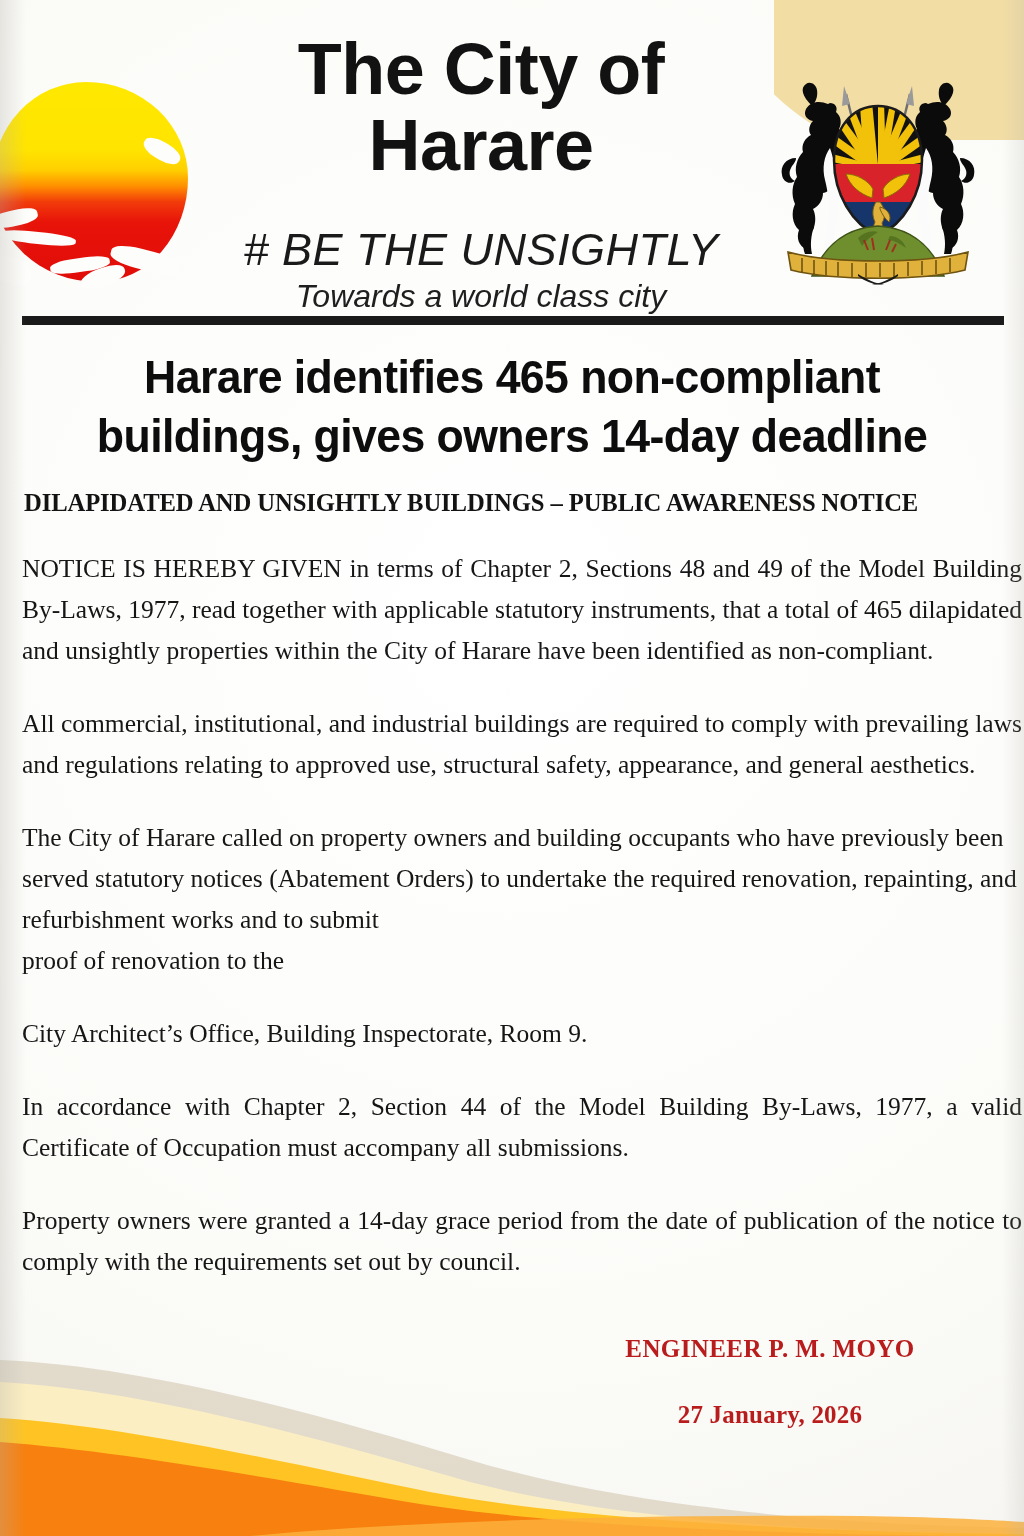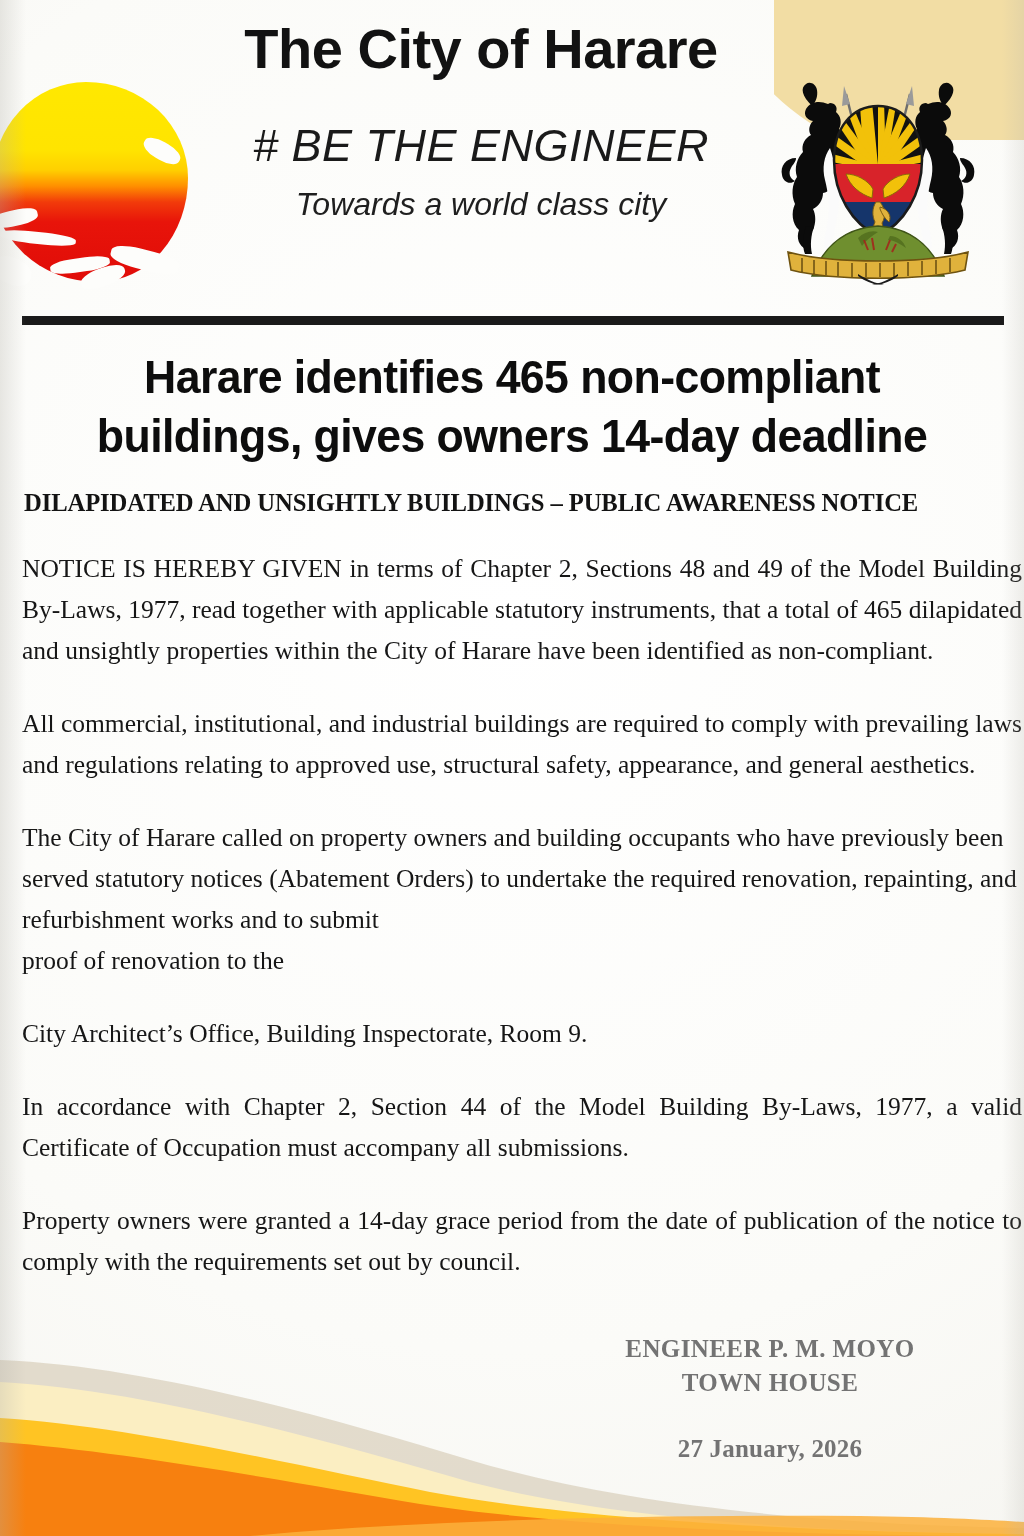--- a/index.html
+++ b/index.html
@@ -100,43 +100,43 @@
   .title-block {
     position: absolute;
     left: 186px;
     top: 20px;
     width: 590px;
     text-align: center;
   }
   .main-title {
     font-family: "Liberation Sans", sans-serif;
     font-weight: bold;
-    font-size: 56px;
+    font-size: 72px;
     letter-spacing: -0.5px;
     color: #121212;
     line-height: 1.05;
-    margin: 0;
+    margin: 12px;
   }
   .tagline {
     font-family: "Liberation Sans", sans-serif;
     font-style: italic;
     font-weight: normal;
     font-size: 45px;
     color: #1a1a1a;
     margin: 44px 0 0 0;
     line-height: 1.0;
     letter-spacing: 0.5px;
   }
   .subtagline {
     font-family: "Liberation Sans", sans-serif;
     font-style: italic;
     font-weight: normal;
     font-size: 32px;
     color: #1f1f1f;
-    margin: 20px 0 0 0;
+    margin: 8px 0 0 0;
     line-height: 1.0;
   }
 
   
   .coat-of-arms {
     position: absolute;
     left: 772px;
     top: 76px;
     width: 212px;
     height: 212px;
@@ -212,21 +212,21 @@
   .signature {
     position: absolute;
     left: 560px;
     top: 1332px;
     width: 420px;
     text-align: center;
     font-family: "Liberation Serif", serif;
     font-weight: bold;
     font-size: 25px;
     line-height: 34px;
-    color: #737373;
+    color: #b91c1c;
     letter-spacing: 0.4px;
   }
   .sig-date {
     margin-top: 32px;
     font-size: 25px;
     letter-spacing: 0.2px;
   }
 
   
   .bottom-waves {
@@ -257,21 +257,21 @@
       <div class="nick n2"></div>
       <div class="nick n3"></div>
       <div class="nick n4"></div>
       <div class="nick n5"></div>
       <div class="nick n6"></div>
       <div class="nick n7"></div>
     </div>
 
     <div class="title-block">
       <h1 class="main-title">The City of Harare</h1>
-      <div class="tagline"># BE THE ENGINEER</div>
+      <div class="tagline"># BE THE UNSIGHTLY</div>
       <div class="subtagline">Towards a world class city</div>
     </div>
 
     <div class="coat-of-arms">
       <svg viewBox="0 0 212 212" width="212" height="212" xmlns="http://www.w3.org/2000/svg">
 
         <g stroke="#6d6d6d" stroke-width="2.4" fill="#8a8a8a">
           <line x1="74" y1="18" x2="86" y2="66"></line>
           <path d="M72 10 L78 28 L70 30 Z" fill="#9a9a9a" stroke="none"></path>
           <line x1="138" y1="18" x2="126" y2="66"></line>
@@ -400,21 +400,20 @@
     <p>All commercial, institutional, and industrial buildings are required to comply with prevailing laws and regulations relating to approved use, structural safety, appearance, and general aesthetics.</p>
     <p class="nowrap-line" style="white-space:normal; margin-bottom:0;">The City of Harare called on property owners and building occupants who have previously been served statutory notices (Abatement Orders) to undertake the required renovation, repainting, and refurbishment works and to submit</p>
     <p class="last-left">proof of renovation to the</p>
     <p class="last-left">City Architect’s Office, Building Inspectorate, Room 9.</p>
     <p>In accordance with  Chapter 2, Section 44 of the Model  Building By-Laws, 1977, a valid Certificate of Occupation must accompany all submissions.</p>
     <p>Property owners were granted a 14-day grace period from the date of publication of the notice to comply with the requirements set out by council.</p>
   </div>
 
   <div class="signature">
     <div>ENGINEER P. M. MOYO</div>
-    <div>TOWN HOUSE</div>
     <div class="sig-date">27 January, 2026</div>
   </div>
 
   <div class="bottom-waves">
     <svg viewBox="0 0 1024 180" width="1024" height="180" preserveAspectRatio="none" xmlns="http://www.w3.org/2000/svg">
 
       <path d="M0 4 C150 10 330 62 470 104 C610 146 800 168 1024 172 L1024 180 L0 180 Z" fill="#ded6c4" opacity="0.85"></path>
 
       <path d="M0 26 C150 34 330 86 470 126 C610 162 800 176 1024 178 L1024 180 L0 180 Z" fill="#fbeec2"></path>
 

